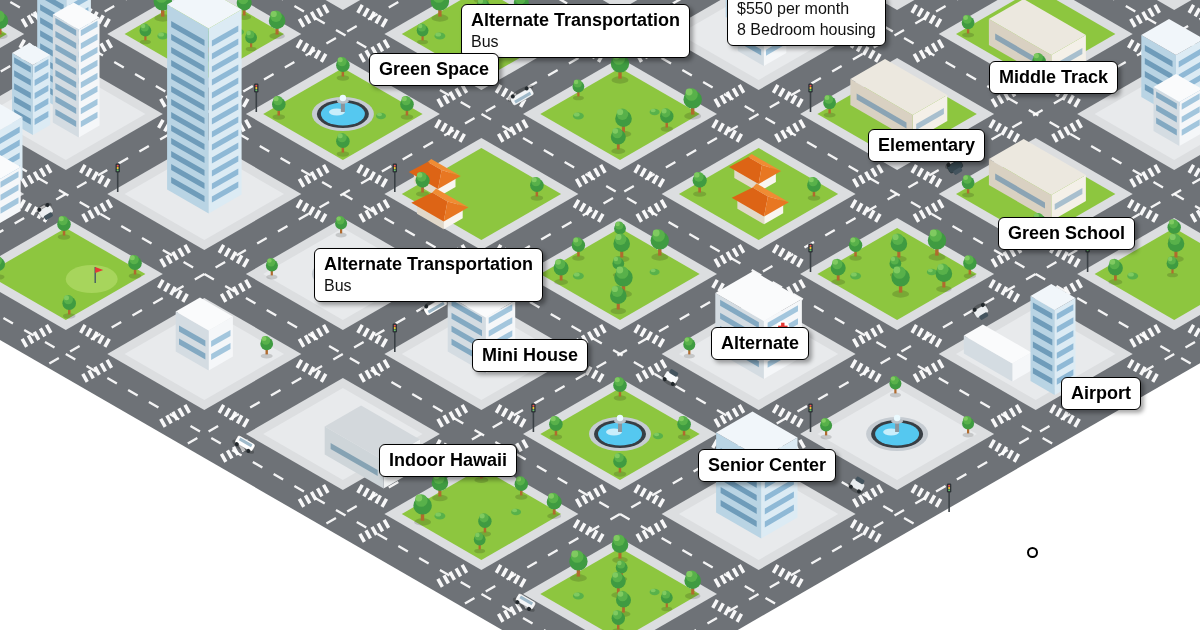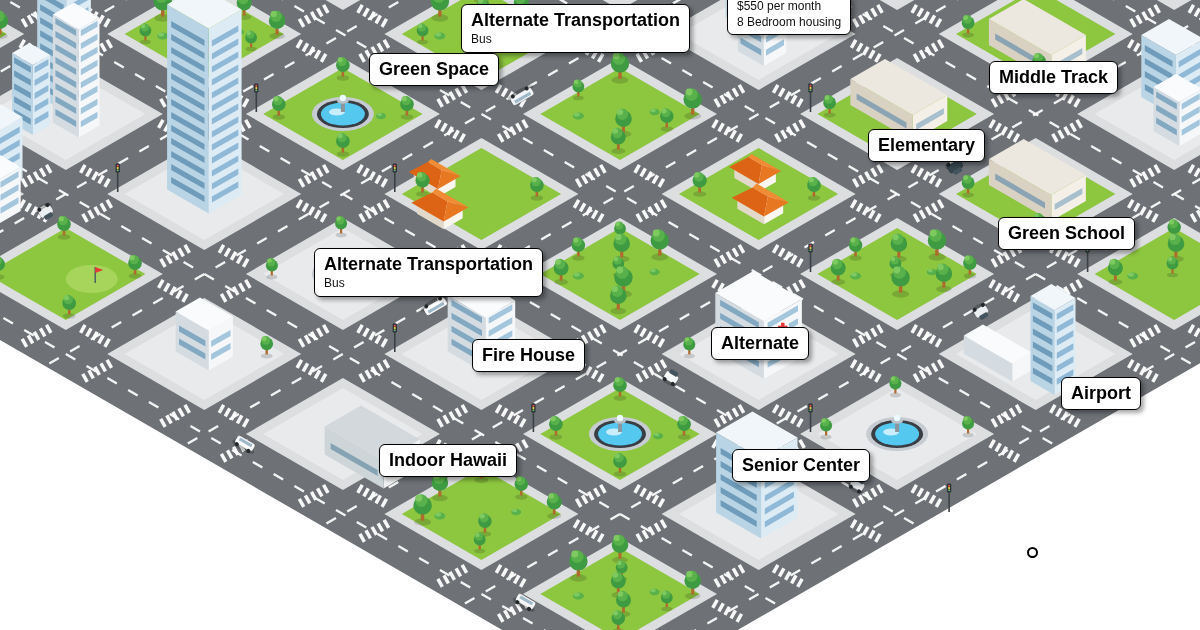--- a/index.html
+++ b/index.html
@@ -8,21 +8,21 @@
     background:#ffffff;font-family:"Liberation Sans",sans-serif;
   }
   #stage{position:absolute;inset:0;width:1200px;height:630px}
   #city-svg{position:absolute;left:0;top:0;display:block}
   .chip{
     position:absolute;z-index:5;background:#ffffff;border:1px solid #000;
     border-radius:6px;padding:4px 9px;box-shadow:3px 3px 4px rgba(0,0,0,.35);
     line-height:1.3;white-space:nowrap;
   }
   .chip .t{font-weight:bold;font-size:18px;color:#000000}
-  .chip .l{font-size:12px;color:#111}
+  .chip .l{font-size:16px;color:#111}
   .marker-dot{
     position:absolute;z-index:5;width:7px;height:7px;border:2px solid #000;
     border-radius:50%;background:#fff;
   }
 </style>
 </head>
 <body>
 
 <div id="stage">
 
@@ -1455,30 +1455,30 @@
     <div class="t">Alternate Transportation</div>
     <div class="l">Bus</div>
   </div>
 
 
   <div class="chip" style="left:711px;top:327px">
     <div class="t">Alternate</div>
   </div>
 
   <div class="chip" style="left:472px;top:339px">
-    <div class="t">Fire House</div>
+    <div class="t">Mini House</div>
   </div>
 
   <div class="chip" style="left:1061px;top:377px">
     <div class="t">Airport</div>
   </div>
 
   <div class="chip" style="left:379px;top:444px">
     <div class="t">Indoor Hawaii</div>
   </div>
 
-  <div class="chip" style="left:732px;top:449px">
+  <div class="chip" style="left:698px;top:449px">
     <div class="t">Senior Center</div>
   </div>
 
   <div class="marker-dot" style="left:1027px;top:547px"></div>
 
 </div>
 
 </body></html>

